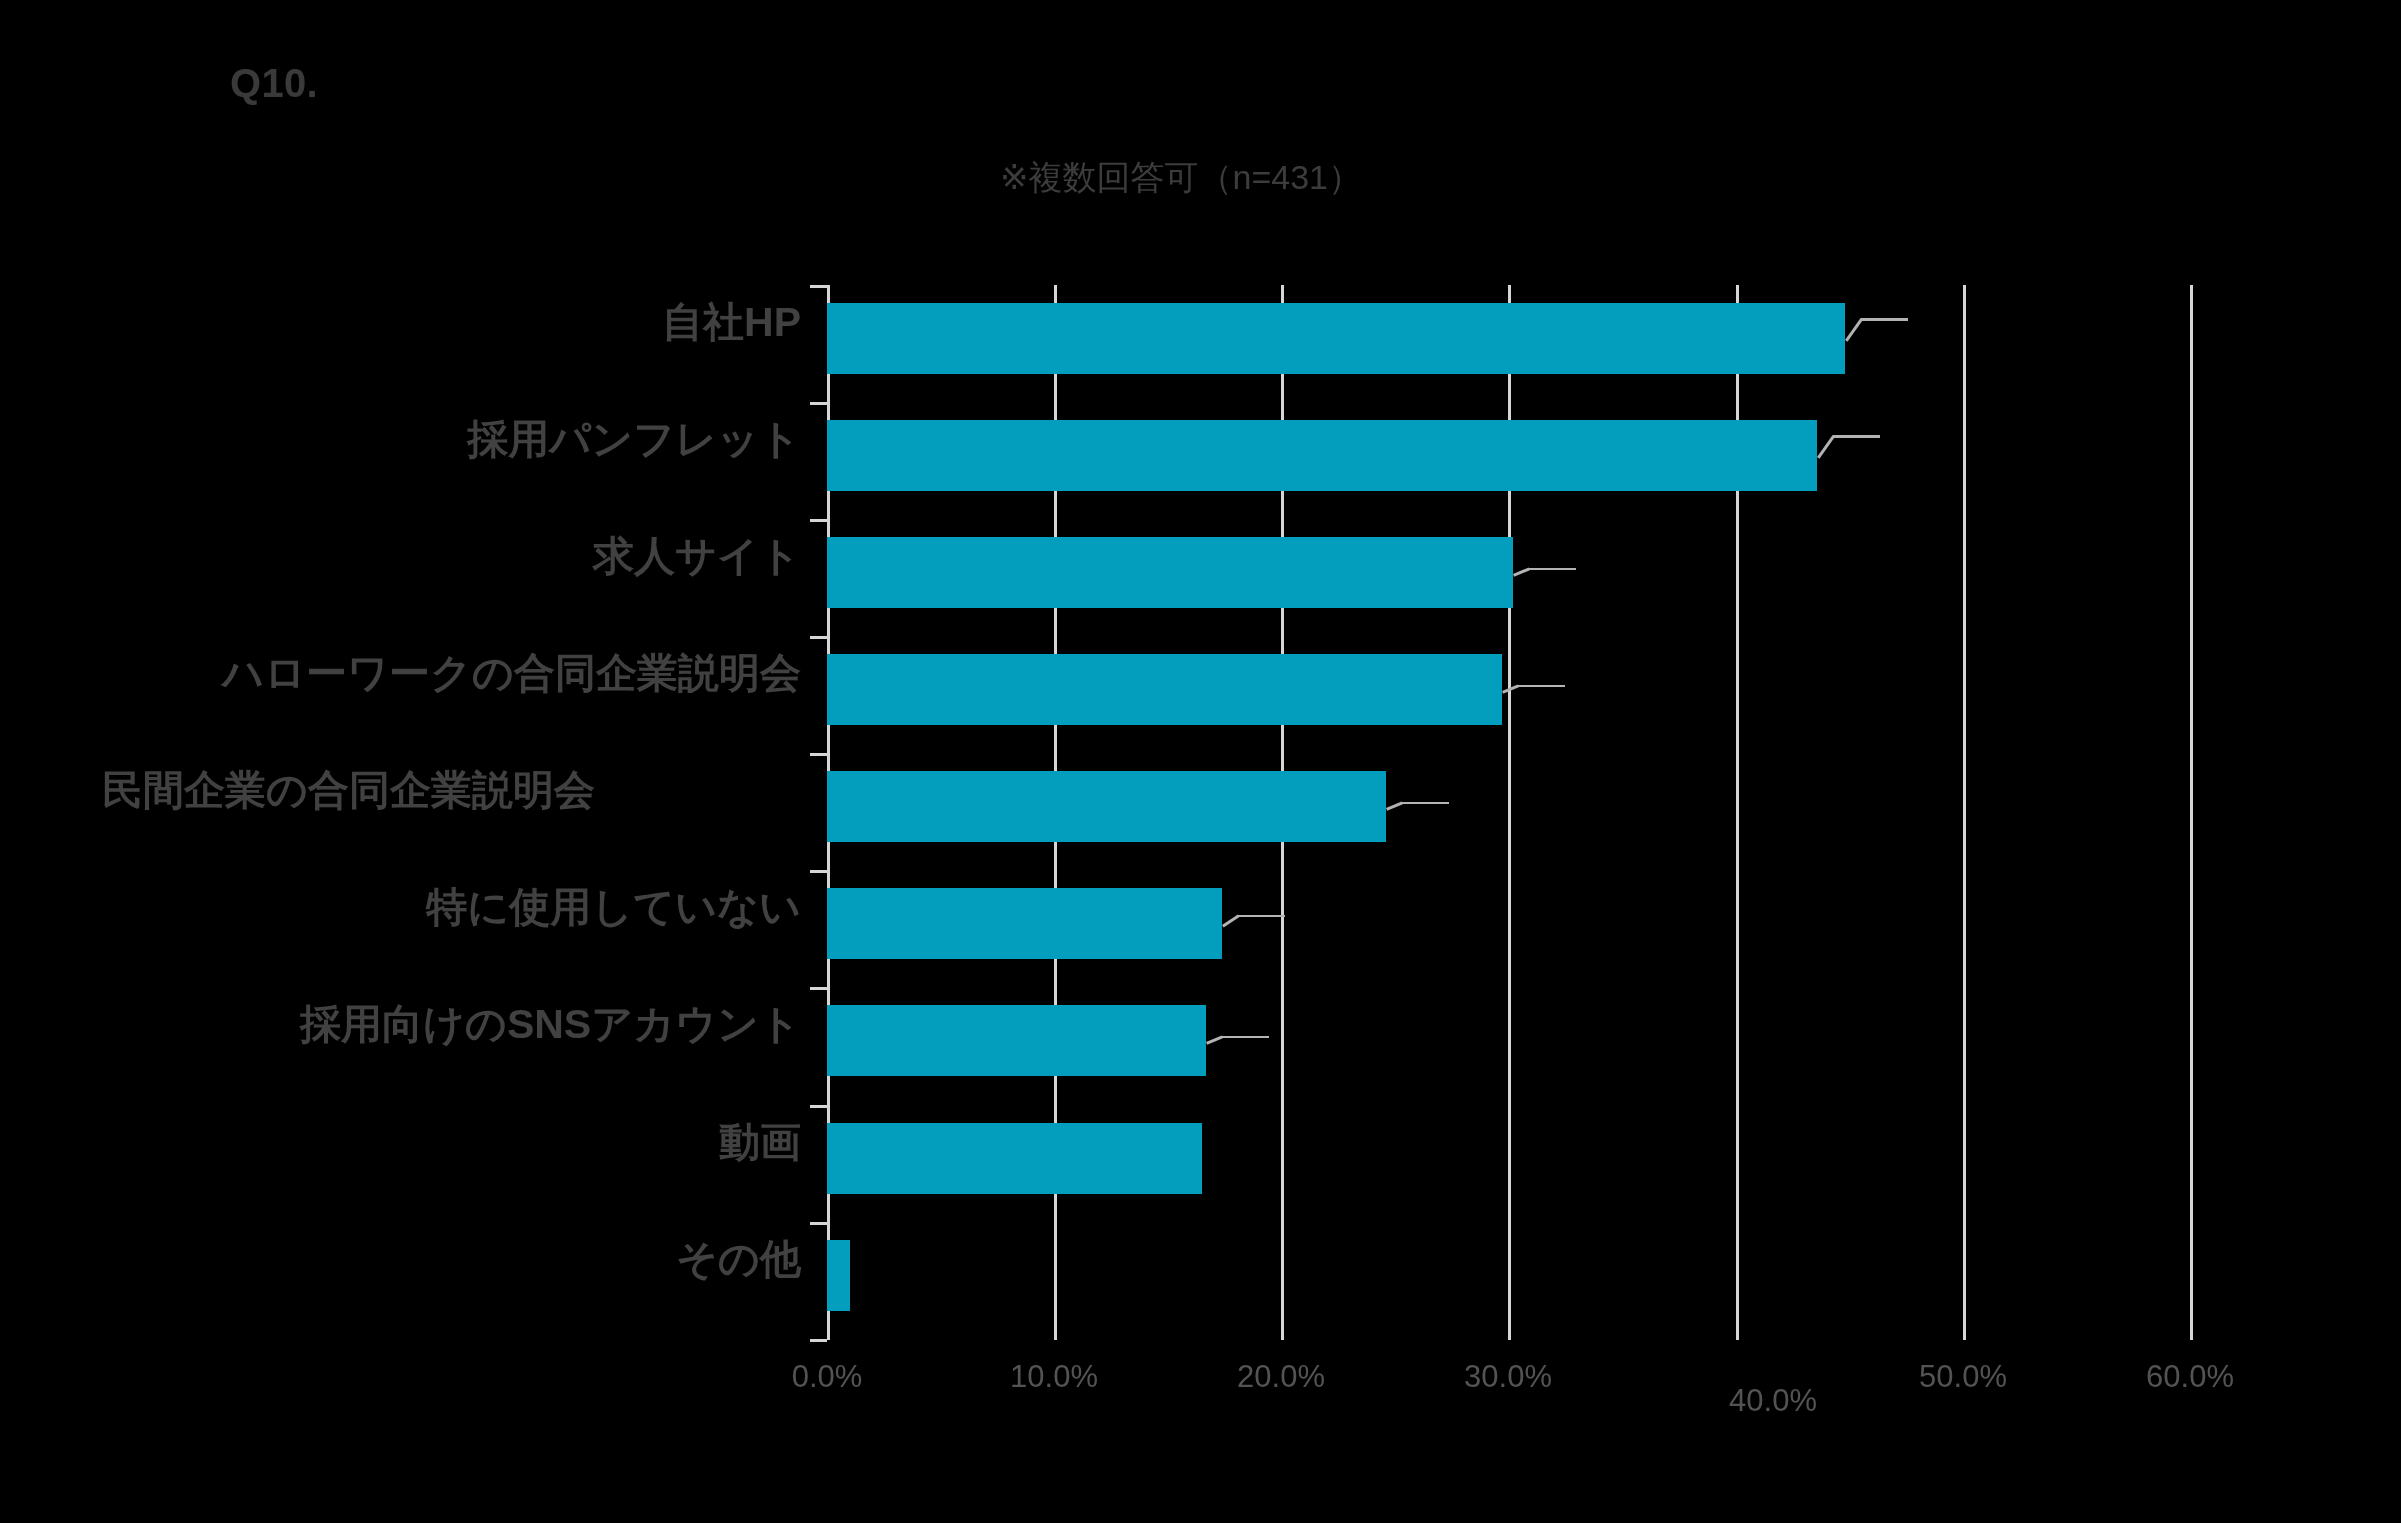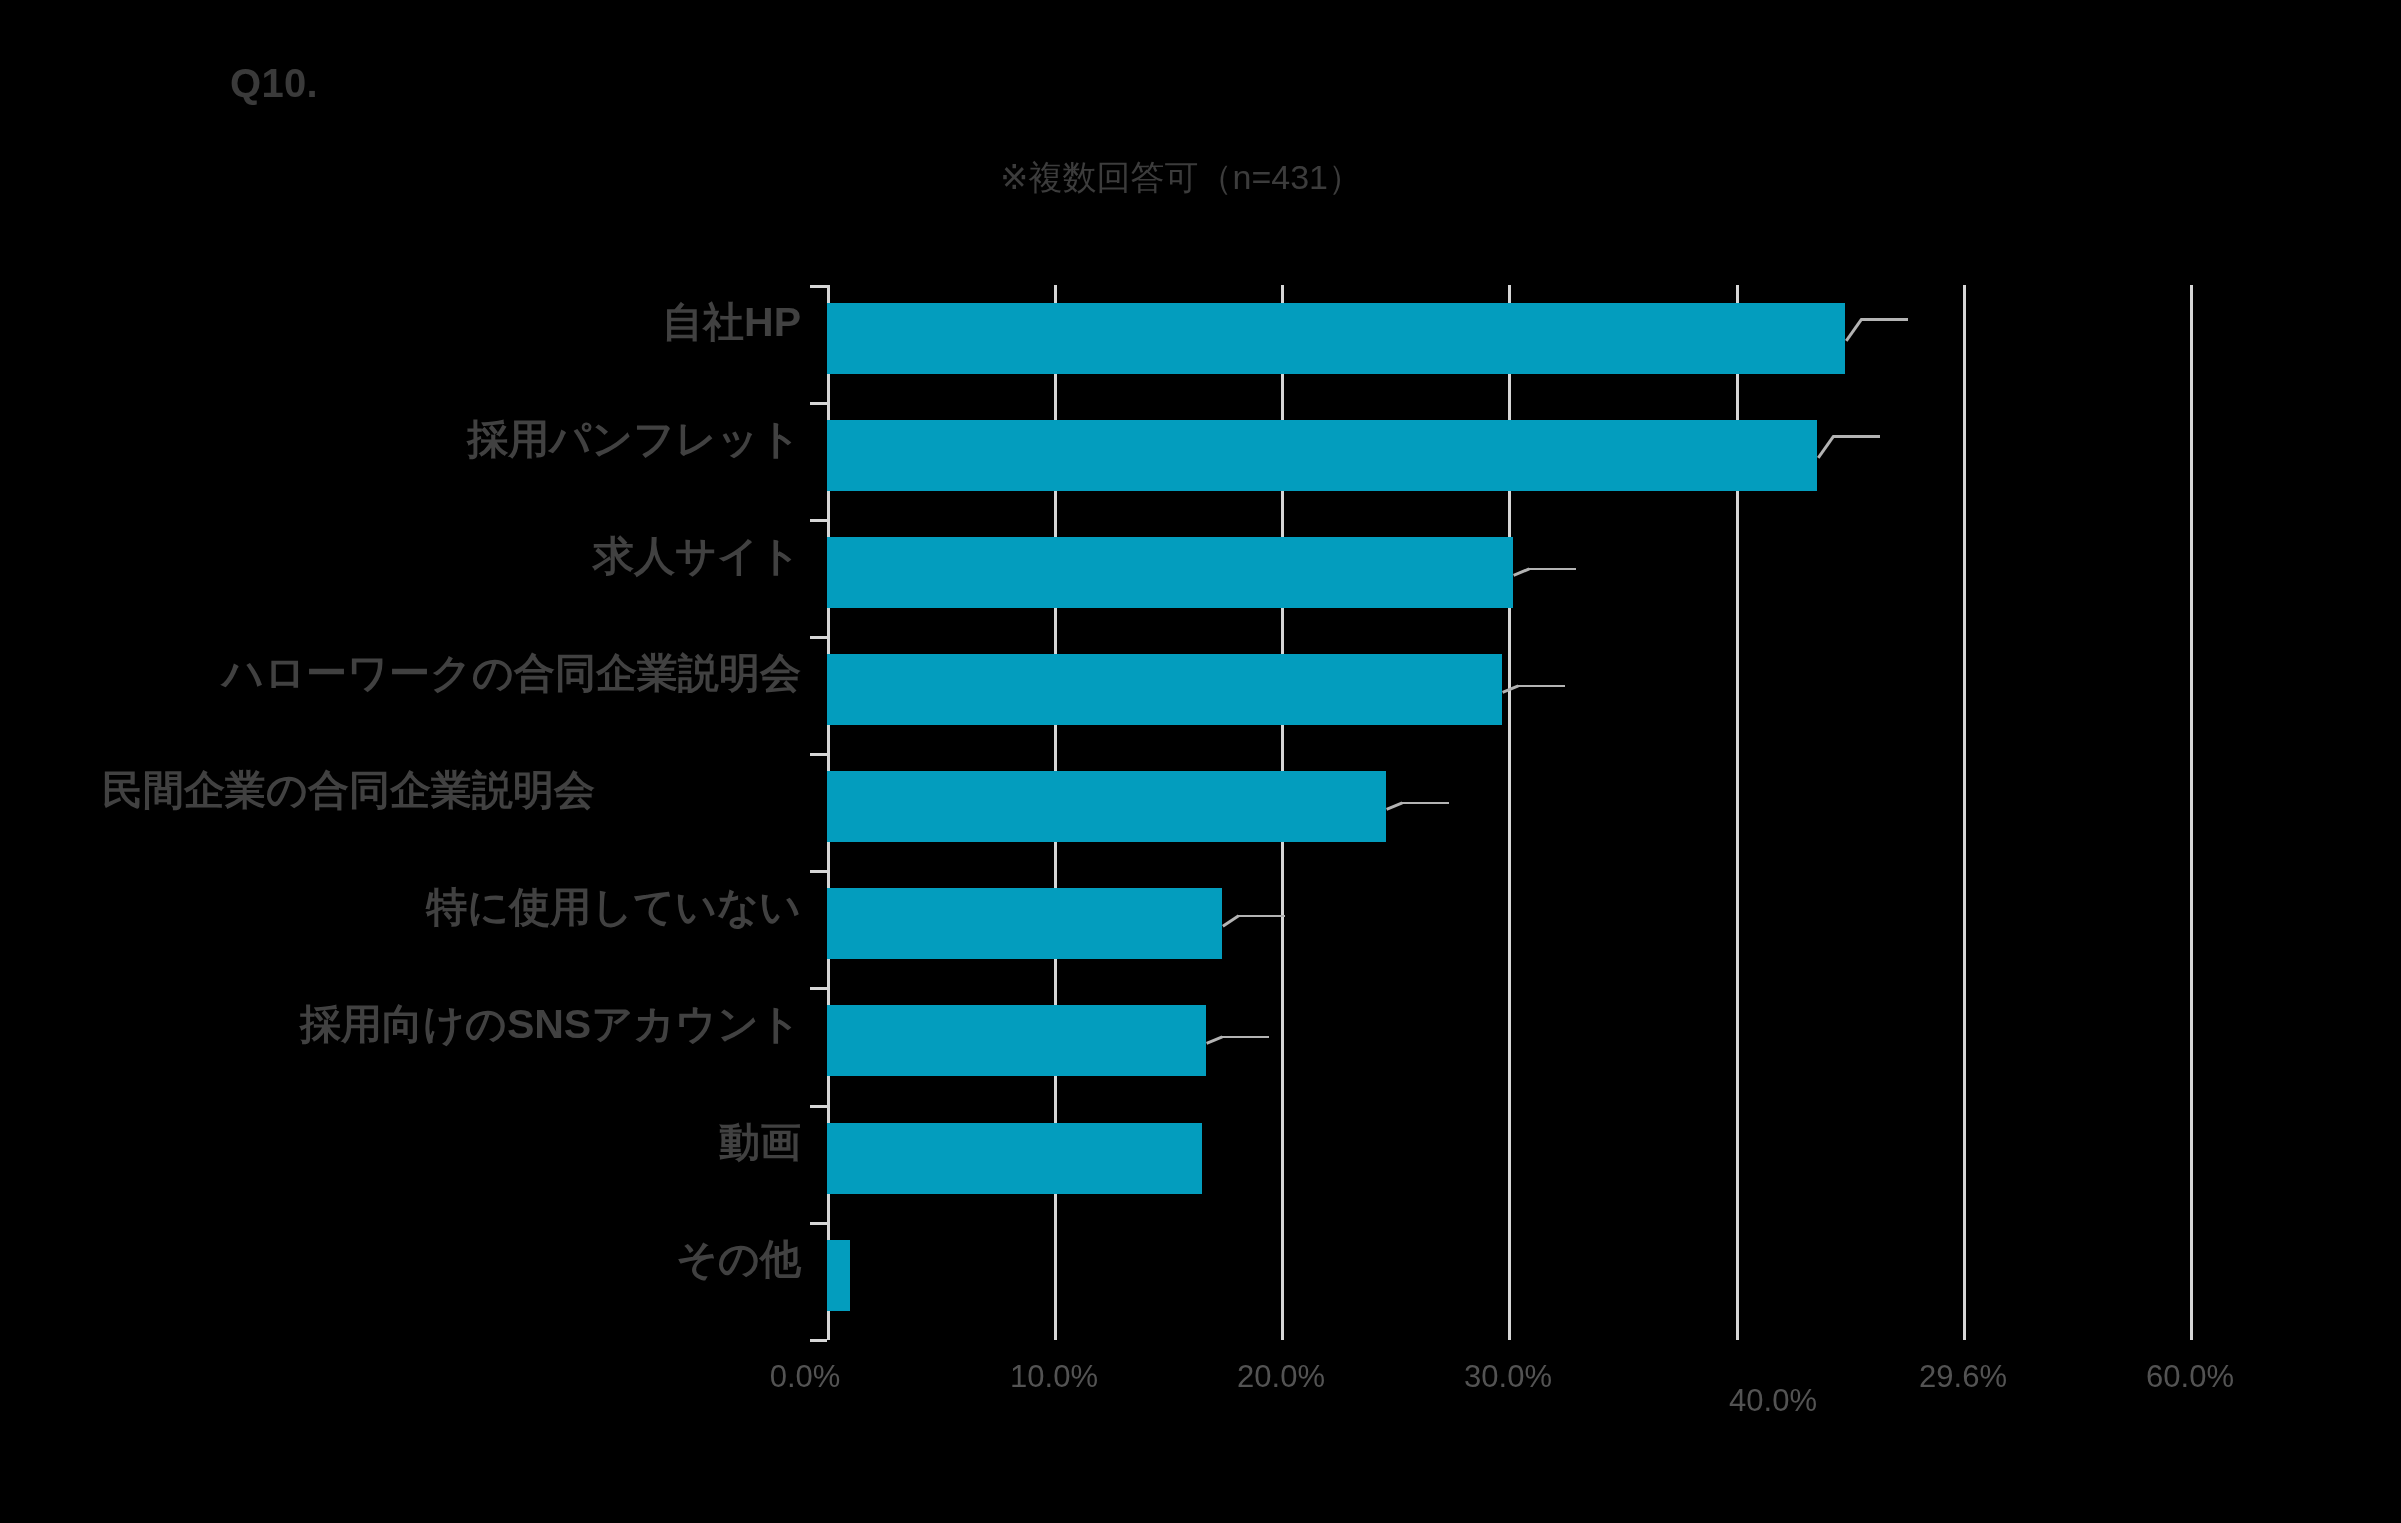--- a/index.html
+++ b/index.html
@@ -201,21 +201,21 @@
     <div class="bar-row" style="top: 1105px; left: 0px; width: 2401px;">
       <div class="cat-label" style="right: 1600px;">動画</div>
       <div class="bar" title="動画 16.5%" style="left: 827px; width: 375px; background: rgb(3, 157, 190);"></div>
     </div>
     <div class="bar-row" style="top: 1222px; left: 0px; width: 2401px;">
       <div class="cat-label" style="right: 1600px;">その他</div>
       <div class="bar" title="その他 1.0%" style="left: 827px; width: 23px; background: rgb(3, 157, 190);"></div>
     </div>
   </div>
 <div id="xticklabels">
-    <div class="xtick-label" style="left: 805px;">0.0%</div>
+    <div class="xtick-label" style="left: 827px;">0.0%</div>
     <div class="xtick-label" style="left: 1054px;">10.0%</div>
     <div class="xtick-label" style="left: 1281px;">20.0%</div>
     <div class="xtick-label" style="left: 1508px;">30.0%</div>
     <div class="xtick-label" style="left: 1773px; margin-top: 24px;">40.0%</div>
-    <div class="xtick-label" style="left: 1963px;">29.6%</div>
+    <div class="xtick-label" style="left: 1963px;">50.0%</div>
     <div class="xtick-label" style="left: 2190px;">60.0%</div>
   </div>
 
 
 </body></html>

